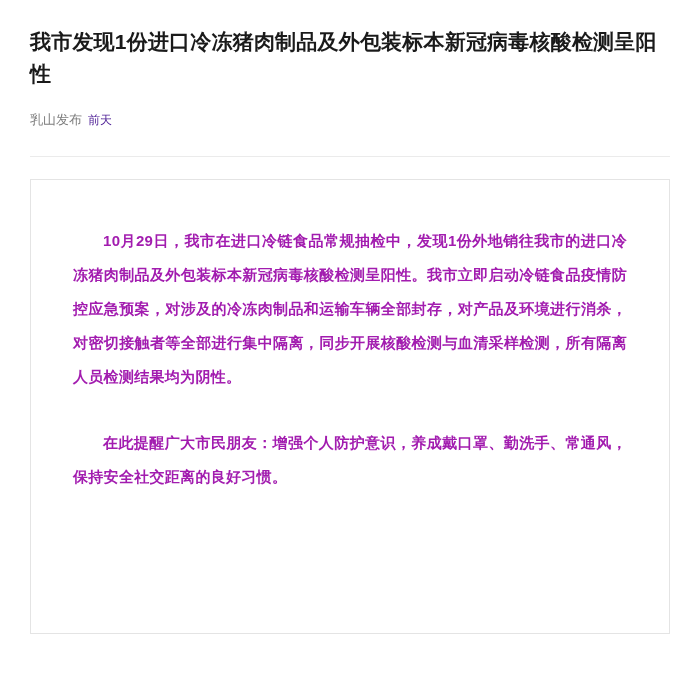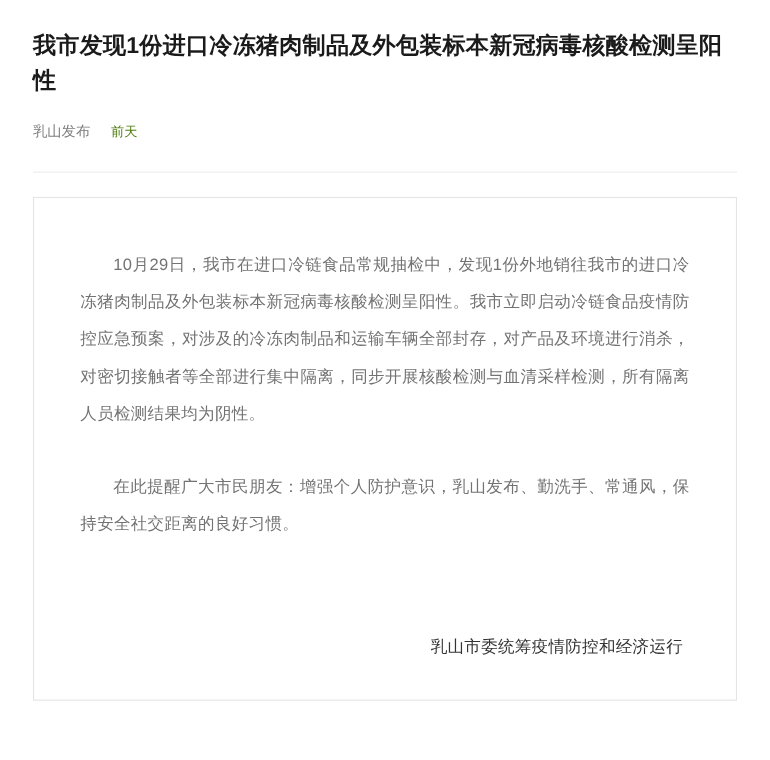--- a/index.html
+++ b/index.html
@@ -32,29 +32,29 @@
     letter-spacing: 0.2px;
     margin: 0;
     padding: 0 0 0 0;
     max-width: 645px;
   }
 
   .meta-row {
     margin-top: 21px;
     display: flex;
     align-items: baseline;
-    gap: 19px;
+    gap: 6px;
   }
   .meta-source {
     font-size: 13px;
     color: #7d7d7d;
   }
   .meta-time {
     font-size: 12px;
-    color: #4d7c0f;
+    color: #4c1d95;
   }
 
   .divider {
     margin-top: 27px;
     height: 1px;
     background: #ebebeb;
     width: 640px;
   }
 
   .content-card {
@@ -63,25 +63,26 @@
     min-height: 455px;
     box-sizing: border-box;
     border: 1px solid #e4e4e4;
     background: #ffffff;
     padding: 44px 42px 30px 42px;
   }
 
   .body-paragraph {
     font-size: 15px;
     line-height: 34px;
-    color: #737373;
+    color: #a21caf;
     text-align: justify;
     text-indent: 2em;
     margin: 0 0 26px 0;
     letter-spacing: 0.3px;
+    font-weight: bold;
   }
   .body-paragraph.second {
     margin-top: 32px;
     margin-bottom: 0;
   }
 
   .signature {
     margin-top: 78px;
     text-align: right;
     font-size: 15px;
@@ -105,21 +106,20 @@
     <span class="meta-source">乳山发布</span>
     <span class="meta-time">前天</span>
   </div>
 
   <div class="divider"></div>
 
   <div class="content-card">
 
     <p class="body-paragraph">10月29日，我市在进口冷链食品常规抽检中，发现1份外地销往我市的进口冷冻猪肉制品及外包装标本新冠病毒核酸检测呈阳性。我市立即启动冷链食品疫情防控应急预案，对涉及的冷冻肉制品和运输车辆全部封存，对产品及环境进行消杀，对密切接触者等全部进行集中隔离，同步开展核酸检测与血清采样检测，所有隔离人员检测结果均为阴性。</p>
 
-    <p class="body-paragraph second">在此提醒广大市民朋友：增强个人防护意识，乳山发布、勤洗手、常通风，保持安全社交距离的良好习惯。</p>
+    <p class="body-paragraph second">在此提醒广大市民朋友：增强个人防护意识，养成戴口罩、勤洗手、常通风，保持安全社交距离的良好习惯。</p>
 
     <div class="signature">
-      <div>乳山市委统筹疫情防控和经济运行</div>
     </div>
 
   </div>
 
 </div>
 
 </body></html>

